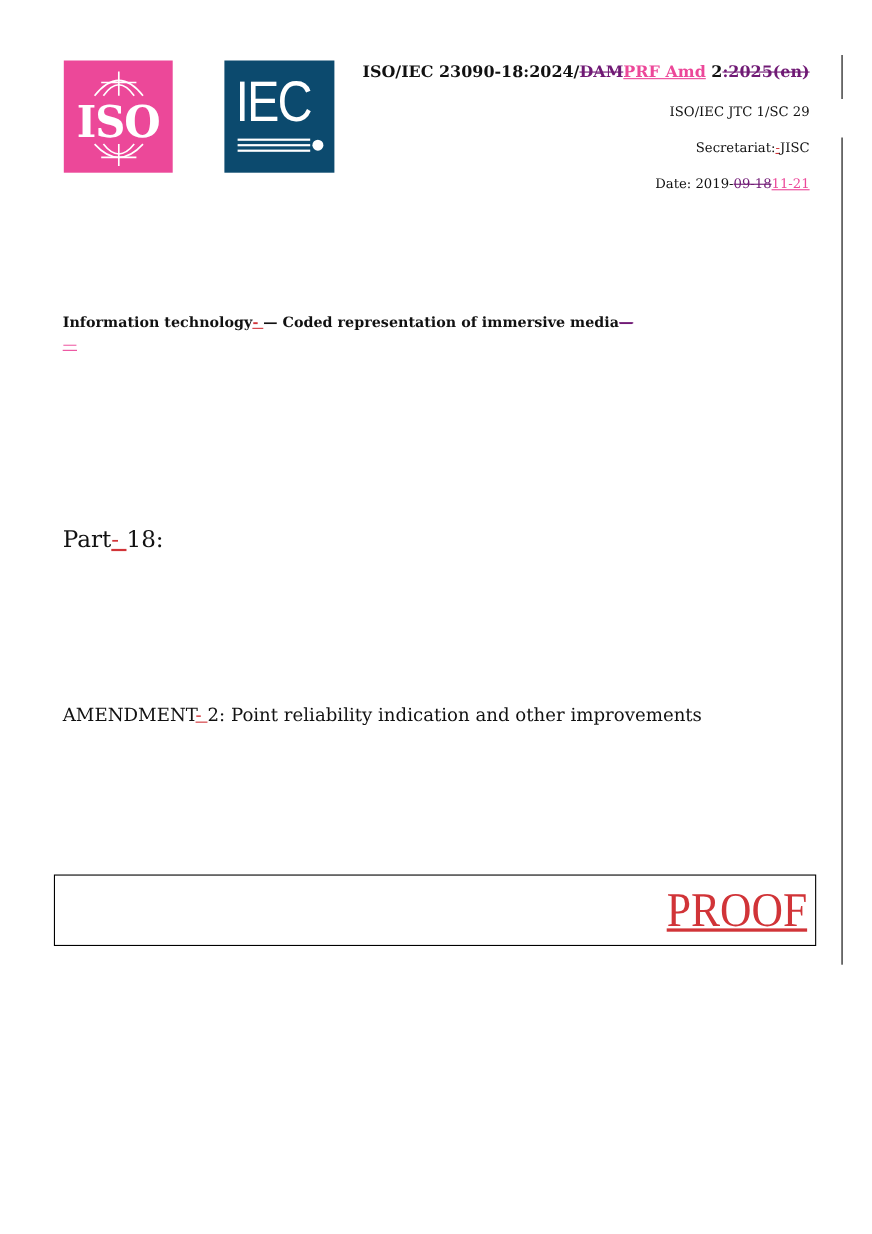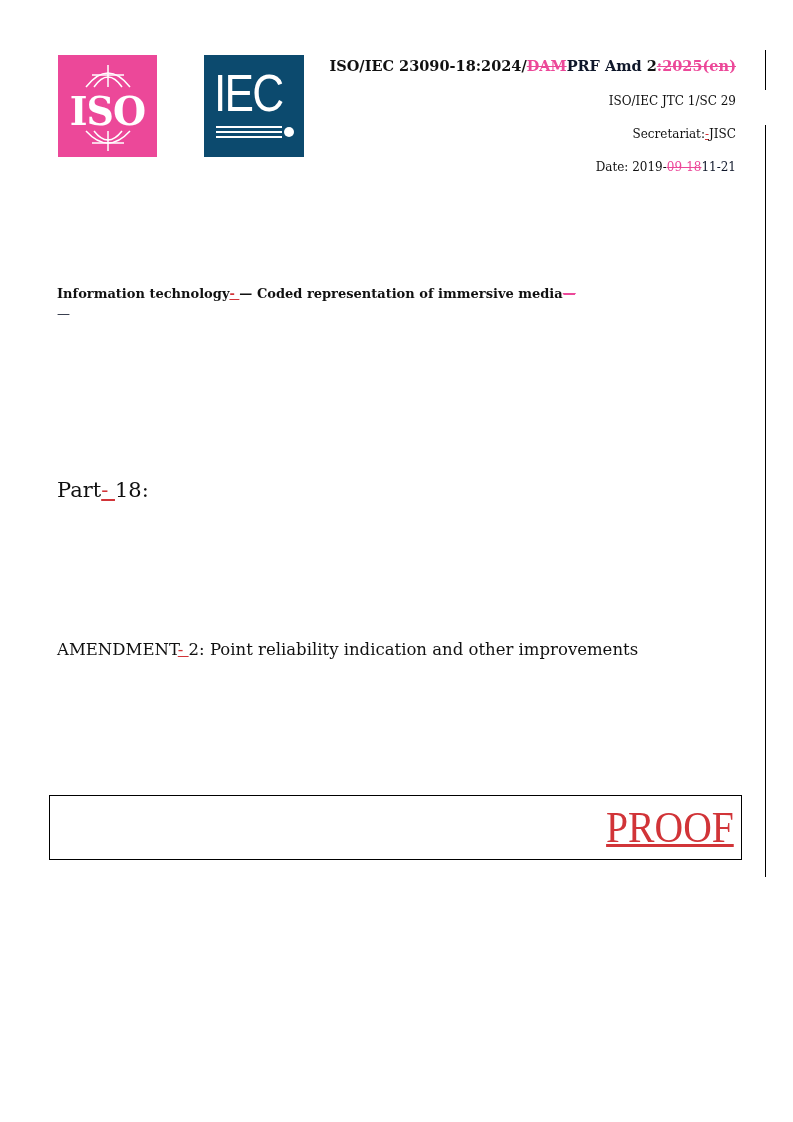--- a/index.html
+++ b/index.html
@@ -1,20 +1,20 @@
 <!DOCTYPE html>
 <html><head>
 <meta charset="utf-8">
 <style>
   html, body { margin:0; padding:0; background:#ffffff; }
   body { width:793px; height:1122px; position:relative; overflow:hidden;
          font-family:"DejaVu Serif","Liberation Serif",serif; color:#111; }
   .abs { position:absolute; }
-  .del { color:#ec4899; text-decoration:line-through;margin-top:16px; }
-  .ins { color:#0f172a; }
+  .del { color:#701a75; text-decoration:line-through;margin-top:16px; }
+  .ins { color:#ec4899; text-decoration:underline; }
   .tc { color:#d13438; text-decoration:underline; }
 
   
   .logo-iso { left:58px; top:55px; width:99px; height:102px; background:#ec4899; }
   .logo-iec { left:166px; top:55px; width:100px; height:102px; background:#0c4a6e;margin-left:38px; }
   .iso-text { position:absolute; left:0; right:0; top:33px; text-align:center;
               font-family:"DejaVu Serif",serif; font-weight:bold; font-size:38px;
               color:#fff; letter-spacing:-1px; transform:scaleY(1.05); }
   .iec-text { position:absolute; left:10px; top:8px; font-family:"Liberation Sans",sans-serif;
               font-size:52px; color:#fff; letter-spacing:-2px; transform:scaleX(0.85); transform-origin:left; }

